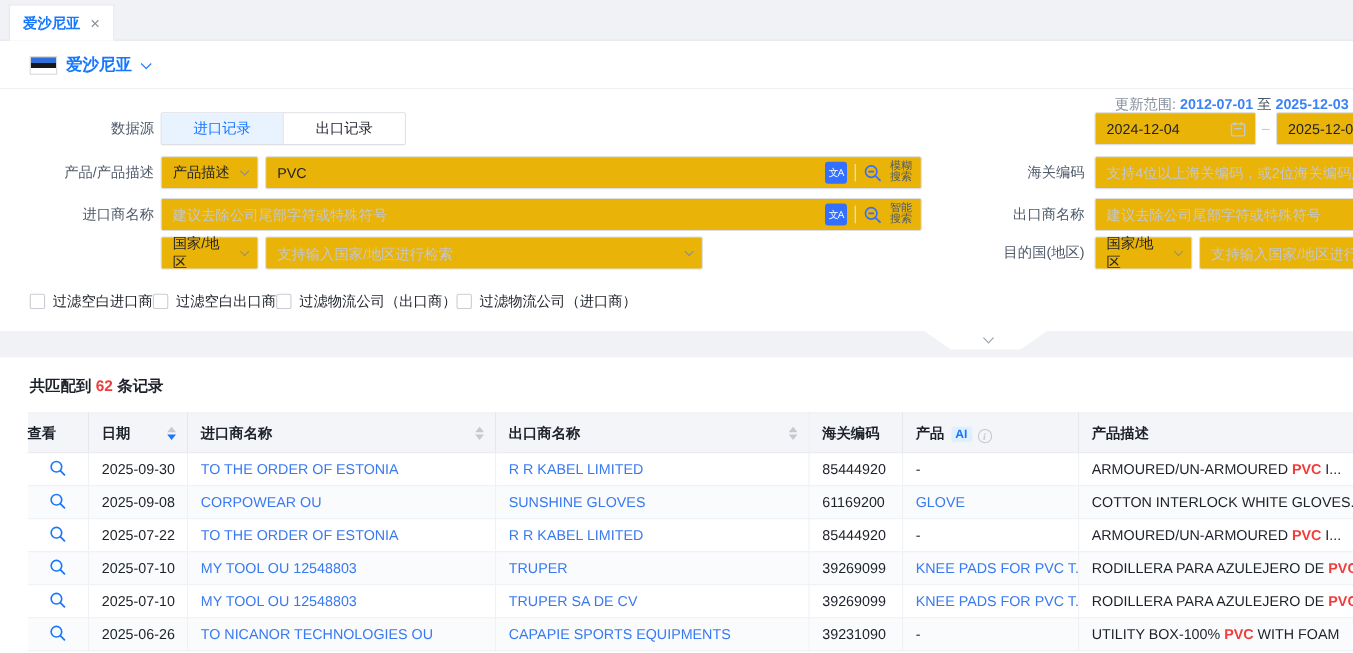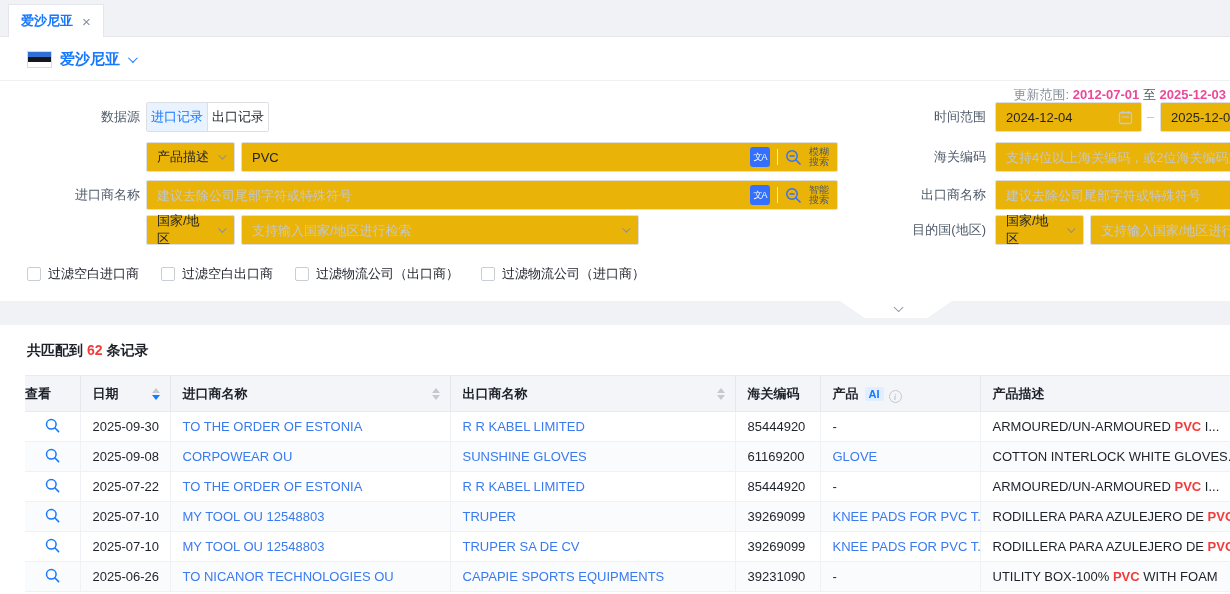--- a/index.html
+++ b/index.html
@@ -15,45 +15,45 @@
 
   
   .country { position:absolute; left:27px; top:50px; display:flex; align-items:center; gap:8px; }
   .flag { width:25px; height:17px; border:1px solid #d9d9d9; background:linear-gradient(to bottom,#2f6fd6 0 33%,#15171a 33% 66%,#ffffff 66% 100%); }
   .country-name { color:#1677ff; font-weight:bold; font-size:15px; }
   .chev { display:inline-block; width:7px; height:7px; border-right:1.6px solid #1677ff; border-bottom:1.6px solid #1677ff; transform:rotate(45deg) translateY(-2px); }
   .divider-h { position:absolute; left:0; top:80px; width:1230px; height:1px; background:#f0f0f0; }
 
   
   .update-range { position:absolute; right:4px; top:86px; color:#86909c; }
-  .update-range b { color:#ec4899; }
+  .update-range b { color:#3b82f6; }
   .update-range .to { color:#4e5969; }
 
   
   .f-label { position:absolute; width:140px; text-align:right; color:#4e5969; line-height:30px; }
   .f-label-r { position:absolute; width:120px; left:866px; text-align:right; color:#4e5969; line-height:30px; }
   .ibox { position:absolute; height:30px; border:1px solid #dcdee2; border-radius:2px; background:#eab308; display:flex; align-items:center; }
   .ibox input { border:none; outline:none; flex:1; min-width:0; height:100%; padding:0 10px; font-size:13px; font-family:inherit; color:#1d2129; background:transparent; }
   .ibox input::placeholder { color:#c3c7cf; }
   .sel { padding:0 10px; justify-content:space-between; color:#1d2129; cursor:pointer; }
   .chev-g { display:inline-block; width:6px; height:6px; border-right:1.4px solid #86909c; border-bottom:1.4px solid #86909c; transform:rotate(45deg) translateY(-2px); margin-left:8px; }
   .seg { position:absolute; left:146px; height:30px; display:flex; border:1px solid #dcdee2; border-radius:2px; overflow:hidden; }
-  .seg-btn { padding:0 4px; line-height:28px; background:#fff; color:#1d2129; cursor:pointer; }
+  .seg-btn { padding:0 29px; line-height:28px; background:#fff; color:#1d2129; cursor:pointer; }
   .seg-btn.active { background:#e8f3ff; color:#1677ff; }
   .seg-sep { width:1px; background:#dcdee2; }
   .icon-zone { display:flex; align-items:center; gap:7px; padding-right:8px; }
   .tr-icon { width:20px; height:20px; border-radius:3px; background:#3370ff; color:#fff; font-size:9px; display:flex; align-items:center; justify-content:center; letter-spacing:-1px; cursor:pointer; flex:none; }
   .vsep { width:1px; height:16px; background:#e5e6eb; }
   .mode-txt { font-size:10px; line-height:10px; color:#4e5969; cursor:pointer; }
   .cal-icon { flex:none; margin-right:8px; cursor:pointer; }
   .range-dash { position:absolute; color:#c0c4cc; line-height:30px; }
   .chev-in { margin-right:10px; flex:none; }
 
   
-  .checks { position:absolute; left:27px; top:265px; display:flex; gap:22px; align-items:center; }
+  .checks { position:absolute; left:27px; top:265px; display:flex; align-items:center; }
   .check { display:flex; align-items:center; gap:7px; cursor:pointer; }
   .box { width:14px; height:14px; border:1px solid #c9cdd4; border-radius:2px; background:#fff; }
 
   
   .gray-strip { position:absolute; left:0; top:301px; width:1230px; height:24px; background:#f0f2f5; }
   .collapse-handle { position:absolute; left:840px; top:301px; width:112px; height:17px; background:#fff; clip-path:polygon(0 0,100% 0,78% 100%,22% 100%); display:flex; align-items:center; justify-content:center; cursor:pointer; }
   .chev-collapse { display:inline-block; width:7px; height:7px; border-right:1.6px solid #979fa8; border-bottom:1.6px solid #979fa8; transform:rotate(45deg) translateY(-3px); }
 
   
   .results { position:absolute; left:0; top:325px; width:1230px; height:269px; background:#fff; }
@@ -101,35 +101,35 @@
     <span class="to">至</span>
     <b>2025-12-03</b>
   </div>
 
   <div class="f-label" style="top:102px;">数据源</div>
   <div class="seg" style="top:102px;">
     <span class="seg-btn active">进口记录</span>
     <span class="seg-sep"></span>
     <span class="seg-btn">出口记录</span>
   </div>
-  <div class="f-label-r" style="top:102px;">时间范围</div>
   <div class="ibox" style="left:995px; top:102px; width:147px;">
     <input value="2024-12-04" style="">
     <svg class="cal-icon" width="15" height="15" viewBox="0 0 15 15">
         <rect x="1.5" y="2.5" width="12" height="11" rx="1.5" fill="none" stroke="#c3c7cf" stroke-width="1.3"></rect>
         <line x1="4.6" y1="1" x2="4.6" y2="4" stroke="#c3c7cf" stroke-width="1.3"></line>
         <line x1="10.4" y1="1" x2="10.4" y2="4" stroke="#c3c7cf" stroke-width="1.3"></line>
         <line x1="4" y1="7" x2="11" y2="7" stroke="#c3c7cf" stroke-width="1.1"></line>
       </svg>
   </div>
   <div class="range-dash" style="left:1147px; top:102px;">–</div>
   <div class="ibox" style="left:1160px; top:102px; width:130px;">
     <input value="2025-12-03" style="">
   </div>
 
+  <div class="f-label" style="top:142px;">产品/产品描述</div>
   <div class="ibox sel" style="left:146px; top:142px; width:89px;">
     <span>产品描述</span>
     <span class="chev-g"></span>
   </div>
   <div class="ibox" style="left:241px; top:142px; width:597px;">
     <input value="PVC" style="">
     <span class="icon-zone">
       <span class="tr-icon">文A</span>
       <span class="vsep"></span>
       <svg width="17" height="17" viewBox="0 0 17 17">

